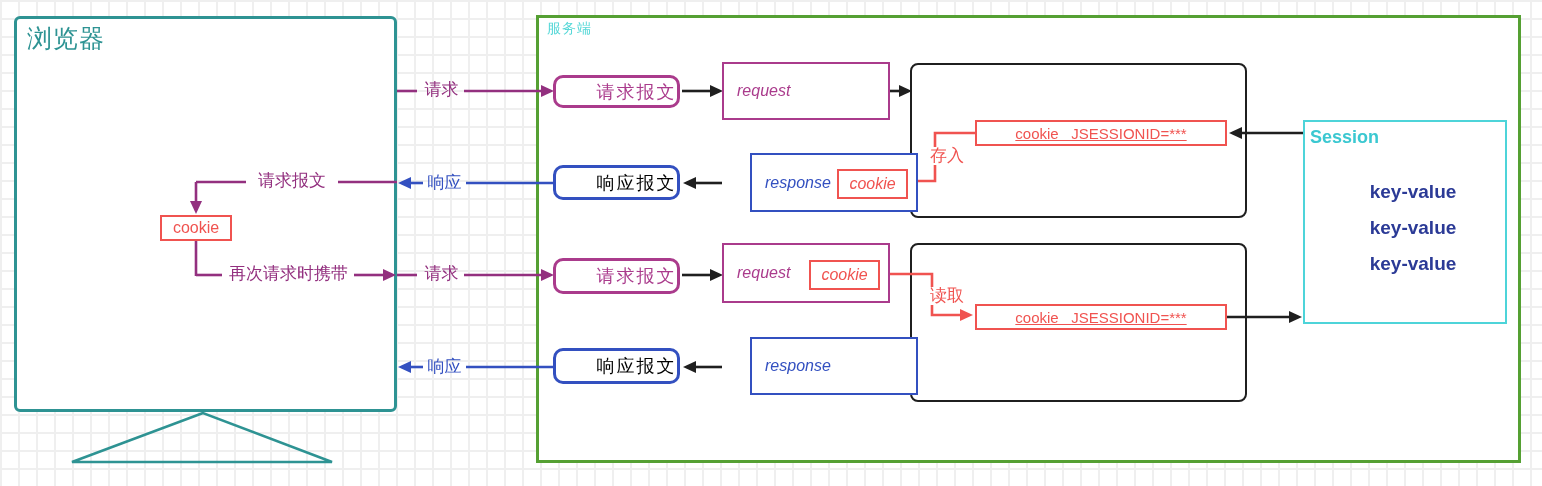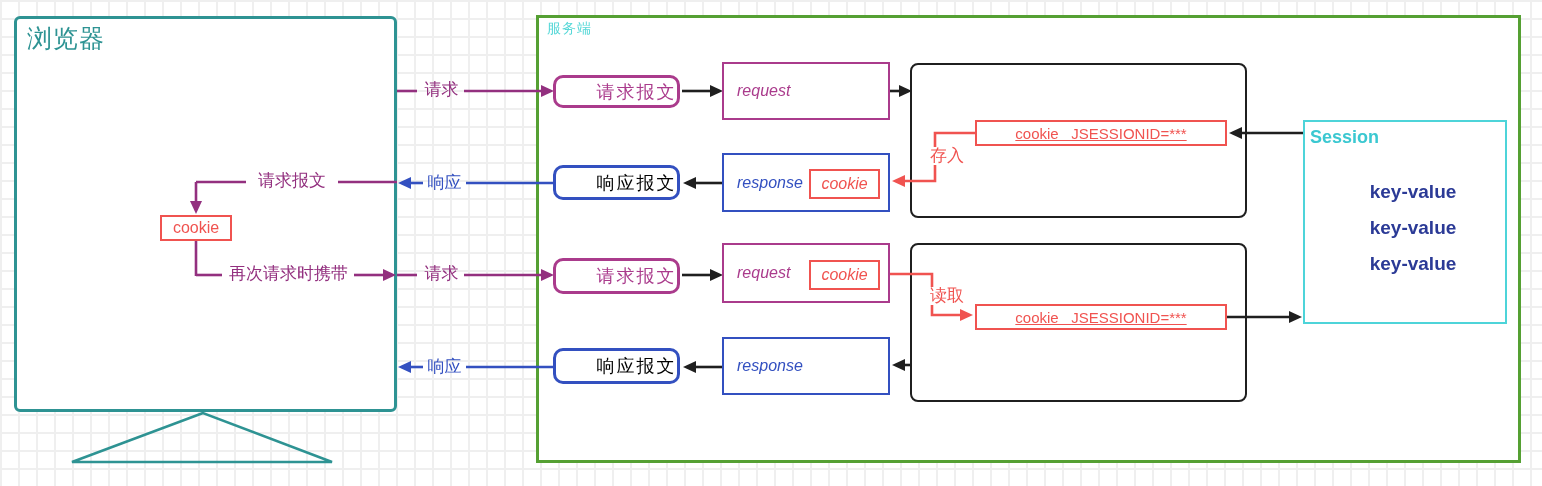--- a/index.html
+++ b/index.html
@@ -29,21 +29,21 @@
   .node{display:flex;align-items:center;justify-content:center;background:#fff;}
   .msgbox{border-radius:10px;font-size:18px;letter-spacing:2px;padding-left:40px;}
   .req-border{border:3px solid #AA3B8C;color:#AA3B8C;}
   .resp-border{border:3px solid #3350C0;color:#000000;text-align:center;}
   .req-msg-1{left:553px;top:75px;width:127px;height:33px;}
   .resp-msg-1{left:553px;top:165px;width:127px;height:35px;}
   .req-msg-2{left:553px;top:258px;width:127px;height:36px;}
   .resp-msg-2{left:553px;top:348px;width:127px;height:36px;}
   .objbox{justify-content:flex-start;padding-left:13px;font-size:16px;font-style:italic;}
   .objbox.req{border:2.5px solid #AA3B8C;color:#AA3B8C;}
-  .objbox.resp{border:2.5px solid #3350C0;color:#3350C0;}
+  .objbox.resp{border:2.5px solid #3350C0;color:#3350C0;margin-left:28px;}
   .request-1{left:722px;top:62px;width:168px;height:58px;}
   .response-1{left:722px;top:153px;width:168px;height:59px;}
   .request-2{left:722px;top:243px;width:168px;height:60px;}
   .response-2{left:722px;top:337px;width:168px;height:58px;}
   .cookiebox{border:2.5px solid #F05350;color:#F05350;background:#fff;display:flex;align-items:center;justify-content:center;font-size:16px;}
   .inner-cookie-1{left:85px;top:14px;width:71px;height:30px;}
   .inner-cookie-2{left:85px;top:15px;width:71px;height:30px;}
   .browser-cookie{left:160px;top:215px;width:72px;height:26px;}
   .jsession{font-size:15px;white-space:pre;text-decoration:underline;}
   .jsession-1{left:975px;top:120px;width:252px;height:26px;}

